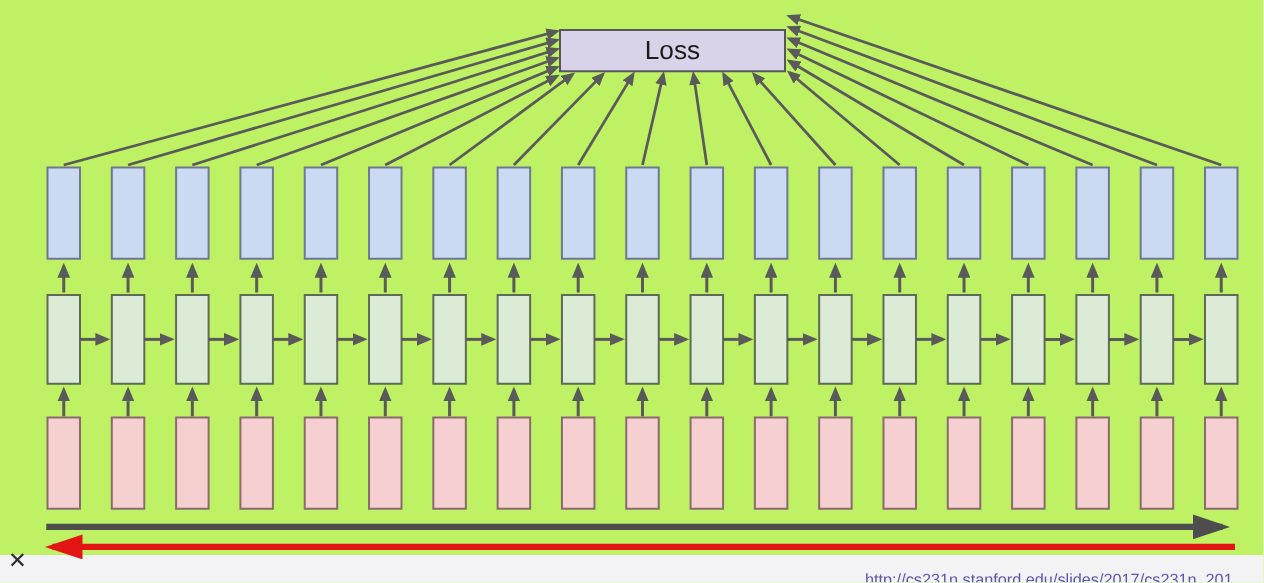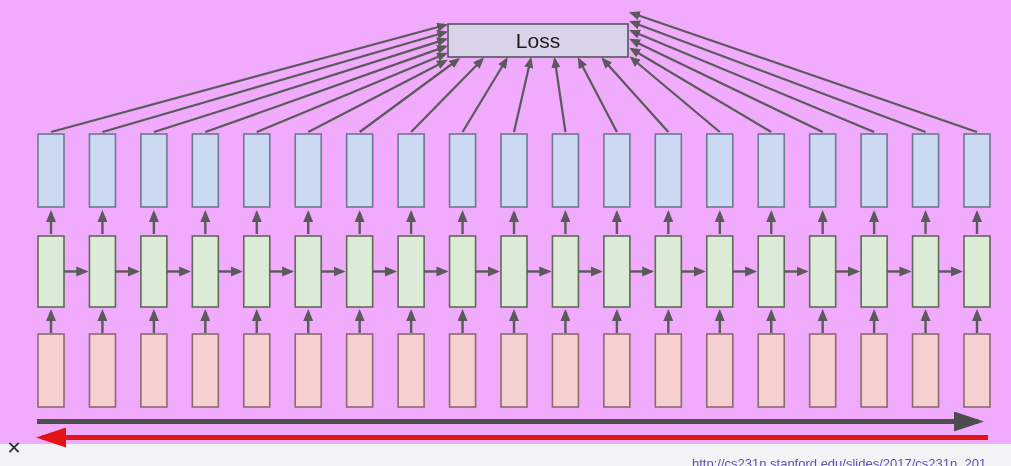--- a/index.html
+++ b/index.html
@@ -1,19 +1,19 @@
 <!DOCTYPE html>
 <html><head>
 <meta charset="utf-8">
 <style>
   html,body{margin:0;padding:0;background:#ffffff;}
   .stage{
     position:relative;
     width:1011px;height:466px;
-    background:#f0abfc;
+    background:#bef264;
     overflow:hidden;
     font-family:"Liberation Sans", sans-serif;
   }
   .bottom-strip{
     position:absolute;left:0;top:444px;width:1011px;height:22px;
     background:#f3f2f4;
   }
   #diagram-svg{position:absolute;left:0;top:0;}
   .close{
     position:absolute;left:3px;top:437px;

